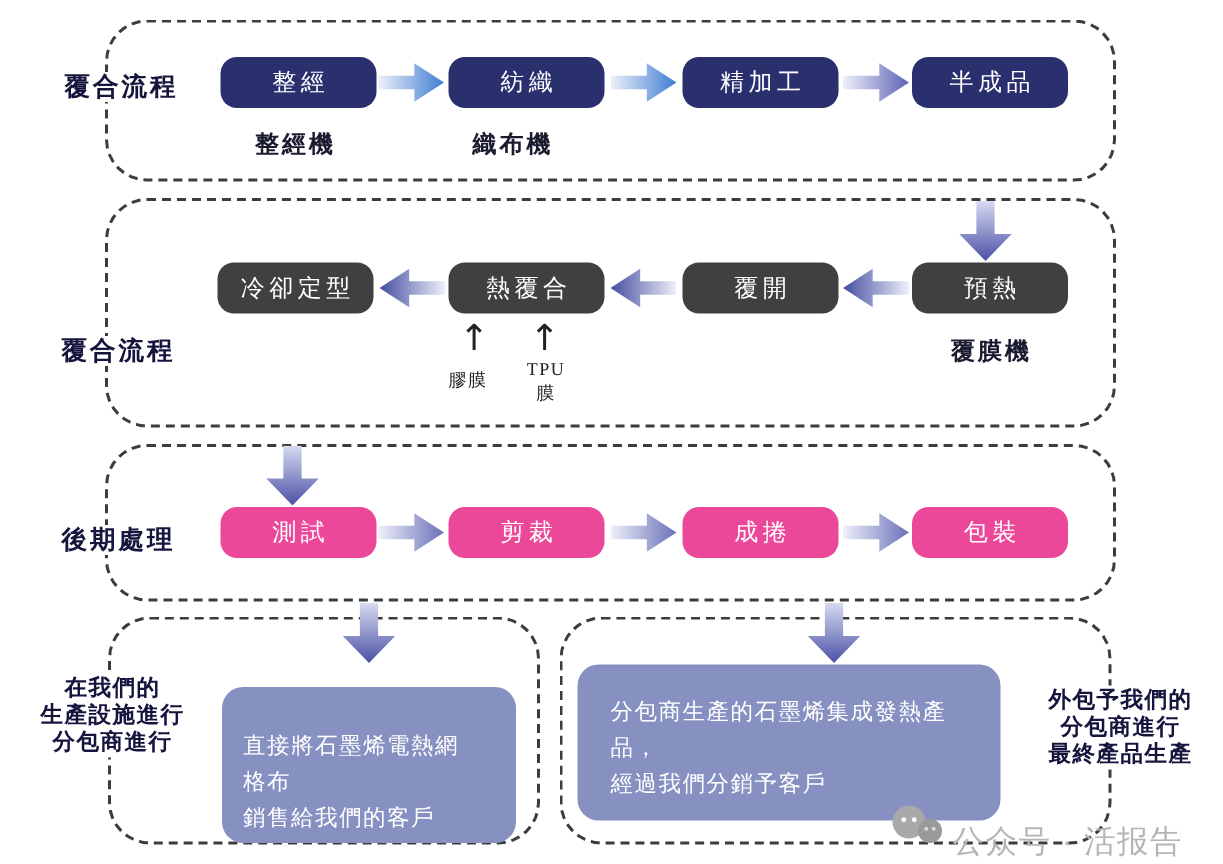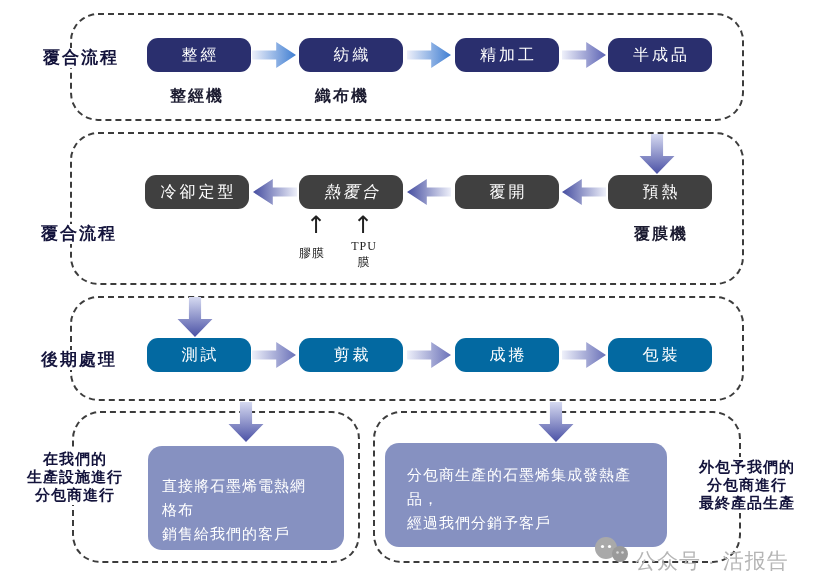--- a/index.html
+++ b/index.html
@@ -19,21 +19,21 @@
   }
   .side-label.multi{font-size:15px;text-align:center;letter-spacing:1px;}
   
   .pbox{
     position:absolute;width:104px;height:34px;border-radius:11px;
     display:flex;align-items:center;justify-content:center;
     color:#fff;font-size:16px;letter-spacing:3px;text-indent:3px;z-index:2;
   }
   .pbox.dark{background:#2a2f6e;}
   .pbox.mid{background:#404040;}
-  .pbox.slate{background:#0369a1;}
+  .pbox.slate{background:#ec4899;}
   
   .mach-label{
     position:absolute;font-weight:bold;font-size:16px;color:#1b1b30;letter-spacing:2px;z-index:2;
   }
   .input-label{
     position:absolute;font-size:12px;color:#222;letter-spacing:1px;text-align:center;
     white-space:pre-line;line-height:16px;z-index:2;
   }
   
   .harrow{position:absolute;width:44px;height:28px;z-index:1;}
@@ -87,21 +87,21 @@
   <div class="mach-label" style="left:170px;top:86px;">整經機</div>
   <div class="mach-label" style="left:315px;top:86px;">織布機</div>
 
   <div class="varrow" style="left:638px;top:134px;"></div>
 
   <div class="dashed" style="left:70px;top:132px;width:670px;height:149px;"></div>
   <div class="side-label" style="left:38px;top:198px;margin-top:26px;">覆合流程</div>
 
   <div class="pbox mid" style="left:145px;top:175px;">冷卻定型</div>
   <div class="harrow left ar-left-indigo" style="left:253px;top:178px;"></div>
-  <div class="pbox mid" style="left:299px;top:175px;font-style:italic;">熱覆合</div>
+  <div class="pbox mid" style="left:299px;top:175px;">熱覆合</div>
   <div class="harrow left ar-left-indigo" style="left:407px;top:178px;"></div>
   <div class="pbox mid" style="left:455px;top:175px;">覆開</div>
   <div class="harrow left ar-left-indigo" style="left:562px;top:178px;"></div>
   <div class="pbox mid" style="left:608px;top:175px;">預熱</div>
 
   <div class="mach-label" style="left:634px;top:224px;">覆膜機</div>
 
   <span class="up-arrow" style="left:306px;top:212px;">↑</span>
   <span class="up-arrow" style="left:353px;top:212px;">↑</span>
   <div class="input-label" style="left:288px;top:245px;width:48px;">膠膜</div>
@@ -121,21 +121,21 @@
   <div class="harrow right ar-purple" style="left:562px;top:341px;"></div>
   <div class="pbox slate" style="left:608px;top:338px;">包裝</div>
 
   <div class="varrow" style="left:227px;top:402px;"></div>
   <div class="varrow" style="left:537px;top:402px;"></div>
 
   <div class="dashed" style="left:72px;top:411px;width:284px;height:148px;"></div>
   <div class="side-label multi" style="left:10px;top:449px;width:124px;">在我們的
 生產設施進行
 分包商進行</div>
-  <div class="bigbox" style="left:148px;top:446px;width:196px;height:104px;padding:28px 24px 0 14px;">直接將石墨烯電熱網格布
+  <div class="bigbox" style="left:148px;top:458px;width:196px;height:104px;padding:28px 24px 0 14px;">直接將石墨烯電熱網格布
 銷售給我們的客戶</div>
 
   <div class="dashed" style="left:373px;top:411px;width:364px;height:148px;"></div>
   <div class="side-label multi" style="left:686px;top:457px;width:116px;">外包予我們的
 分包商進行
 最終產品生產</div>
   <div class="bigbox" style="left:385px;top:443px;width:282px;height:104px;padding:20px 14px 0 22px;">分包商生產的石墨烯集成發熱產品，
 經過我們分銷予客戶</div>
 
   <div class="watermark">

